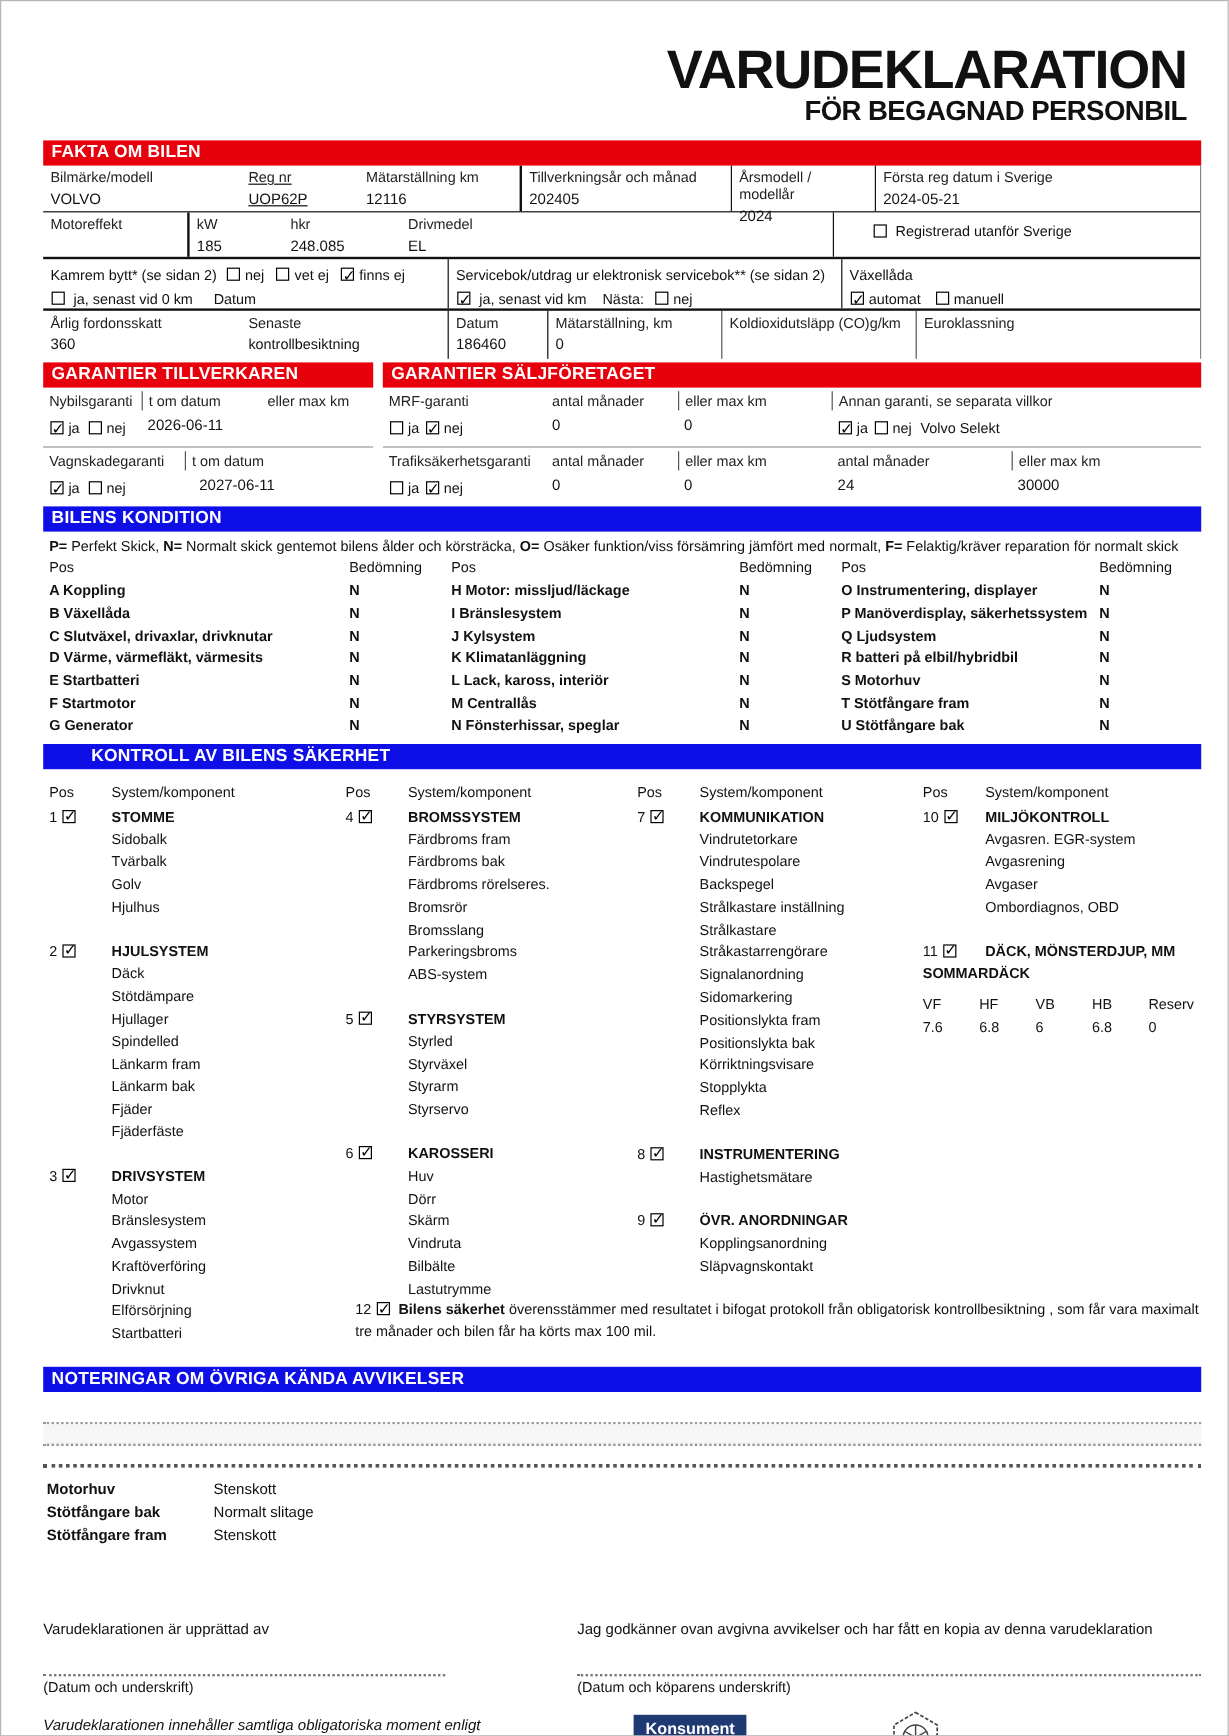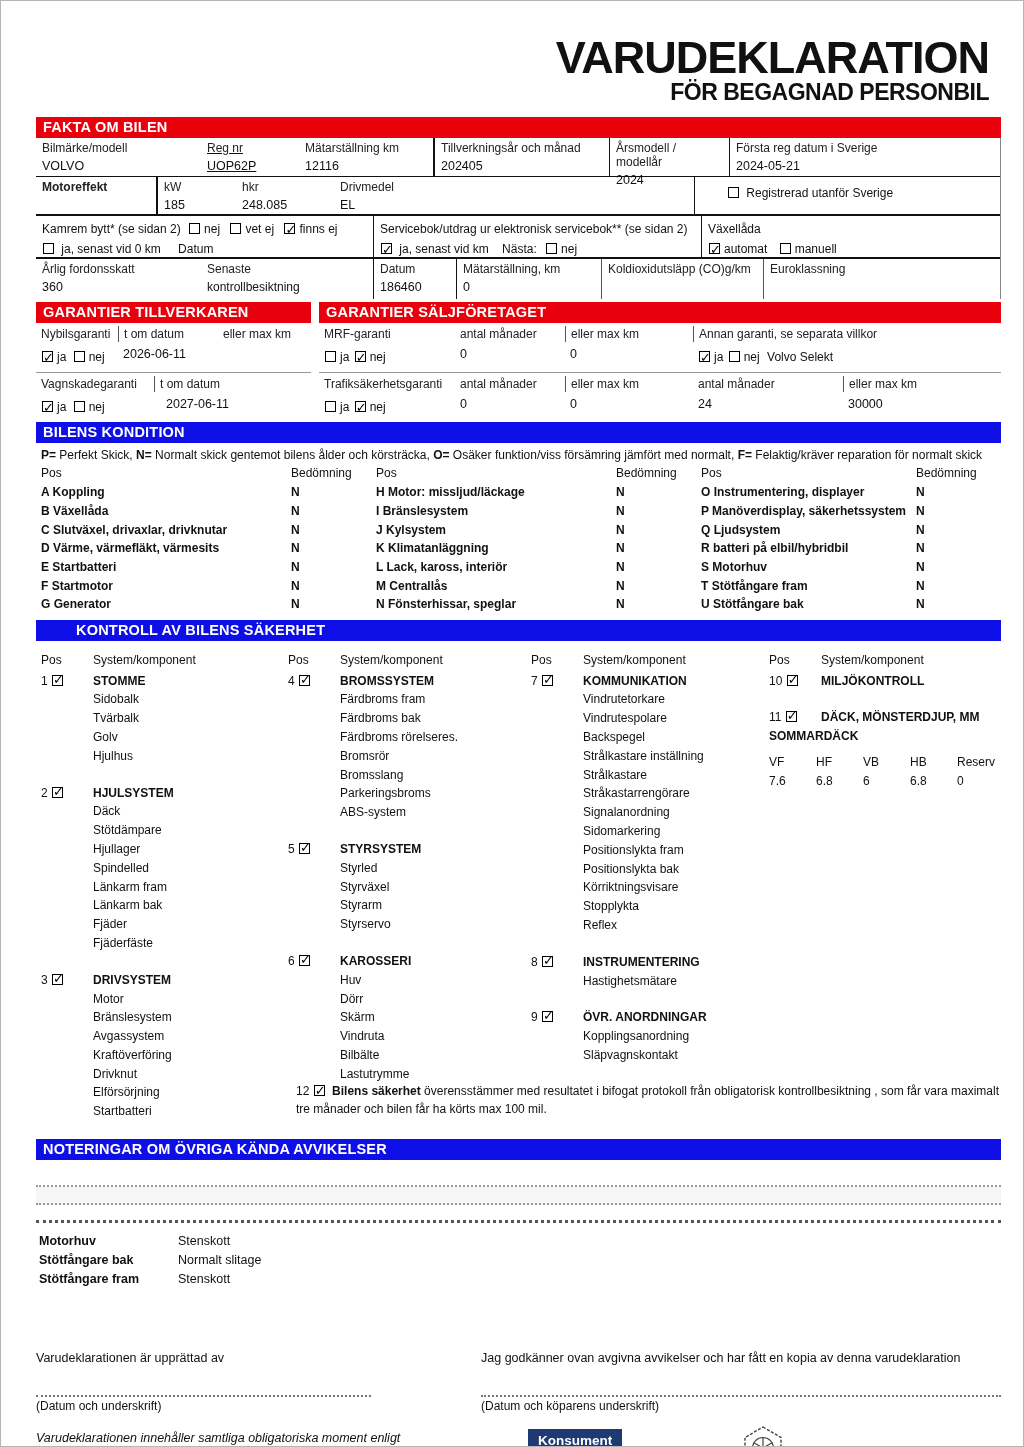--- a/index.html
+++ b/index.html
@@ -127,21 +127,21 @@
         <div class="lab">Årsmodell / modellår</div>
         <div class="val">2024</div>
       </div>
       <div class="f-cell blk-l15" style="flex:1;">
         <div class="lab">Första reg datum i Sverige</div>
         <div class="val">2024-05-21</div>
       </div>
     </div>
 
     <div class="f-row b2" style="height:39px;">
-      <div class="f-cell" style="width:120px;font-weight:bold;">
+      <div class="f-cell" style="width:120px;">
         <div class="lab">Motoreffekt</div>
       </div>
       <div class="f-cell blk-l2" style="width:80px;">
         <div class="lab">kW</div>
         <div class="val">185</div>
       </div>
       <div class="f-cell" style="width:98px;">
         <div class="lab">hkr</div>
         <div class="val">248.085</div>
       </div>
@@ -719,20 +719,38 @@
     <div class="s-col4">
       <div class="s-row s-colhead">
             <span class="s-pos">Pos</span>
             <span>System/komponent</span>
           </div>
       <div class="sec">
         <div class="s-row">
               <span class="s-pos"><span>10</span> <span class="cb" data-checked="true"></span></span>
               <span class="s-title">MILJÖKONTROLL</span>
             </div>
+        <div>
+              <div class="s-row">
+                <span class="s-pos"></span>
+                <span>Avgasren. EGR-system</span>
+              </div>
+              <div class="s-row">
+                <span class="s-pos"></span>
+                <span>Avgasrening</span>
+              </div>
+              <div class="s-row">
+                <span class="s-pos"></span>
+                <span>Avgaser</span>
+              </div>
+              <div class="s-row">
+                <span class="s-pos"></span>
+                <span>Ombordiagnos, OBD</span>
+              </div>
+            </div>
       </div>
       <div class="sec">
         <div class="s-row">
               <span class="s-pos"><span>11</span> <span class="cb" data-checked="true"></span></span>
               <span class="s-title">DÄCK, MÖNSTERDJUP, MM</span>
             </div>
         <div class="subtitle-row">SOMMARDÄCK</div>
         <div class="tyres-h">
               <span class="tyre-c">VF</span>
               <span class="tyre-c">HF</span>

